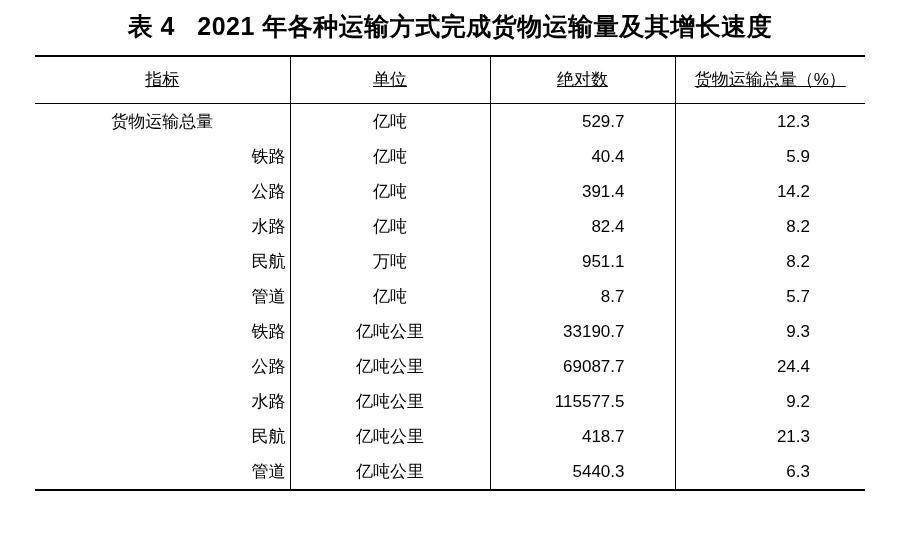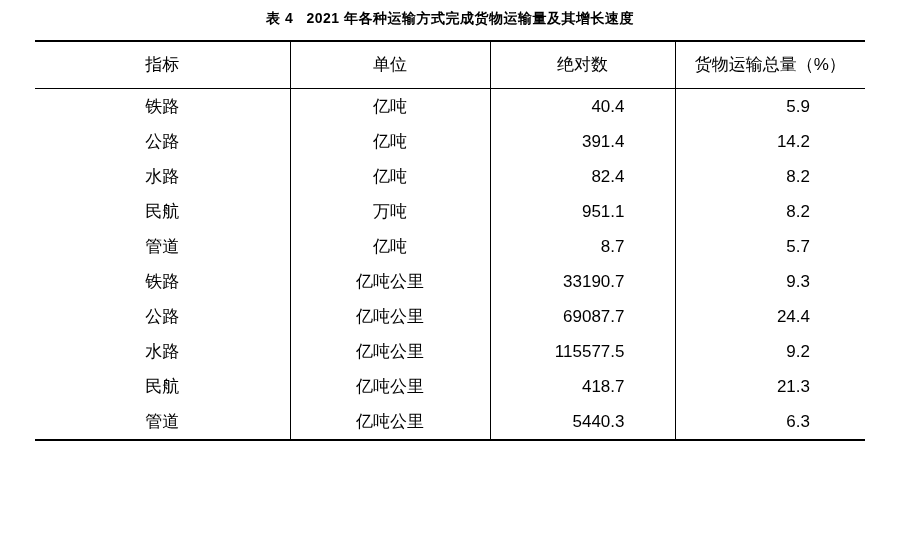--- a/index.html
+++ b/index.html
@@ -16,21 +16,21 @@
   }
   .page {
     position: relative;
     width: 900px;
     height: 545px;
     box-sizing: border-box;
   }
   .table-title {
     text-align: center;
     font-family: "Liberation Sans", "DejaVu Sans", sans-serif;
-    font-size: 14px;
+    font-size: 25px;
     font-weight: bold;
     letter-spacing: 0.5px;
     padding-top: 10px;
     padding-bottom: 12px;
     white-space: pre;
   }
   table.stat {
     border-collapse: collapse;
     margin: 0 auto;
     width: 830px;
@@ -41,37 +41,38 @@
   table.stat col.c-abs       { width: 185px; }
   table.stat col.c-growth    { width: 190px; }
 
   table.stat thead th {
     font-weight: normal;
     font-size: 17px;
     font-family: "Liberation Sans", "DejaVu Sans", sans-serif;
     padding: 11px 4px 12px 4px;
     border-left: 1px solid #000;
     border-right: 1px solid #000;
+    text-decoration: underline;
   }
   table.stat thead th:first-child { border-left: none; }
   table.stat thead th:last-child { border-right: none; }
 
   table.stat tbody td {
     font-size: 17px;
     font-family: "Liberation Sans", "DejaVu Sans", sans-serif;
     padding: 6px 4px 6px 4px;
     border-left: 1px solid #000;
     border-right: 1px solid #000;
     height: 22px;
   }
   table.stat tbody td:first-child { border-left: none; }
   table.stat tbody td:last-child { border-right: none; }
 
   .cell-indicator { text-align: center; }
-  .cell-indicator.indent { text-align: center; }
+  .cell-indicator.indent { text-align: right; }
   .cell-unit { text-align: center; }
   .cell-abs { text-align: right; padding-right: 50px !important; }
   .cell-growth { text-align: right; padding-right: 55px !important; }
   .hline {
     width: 830px;
     margin: 0 auto;
     height: 0;
   }
   .hline.thick { border-top: 2px solid #000; }
   .hline.thin  { border-top: 1px solid #000; }
@@ -105,20 +106,26 @@
   <div class="hline thin"></div>
 
   <table class="stat">
     <colgroup>
       <col class="c-indicator">
       <col class="c-unit">
       <col class="c-abs">
       <col class="c-growth">
     </colgroup>
     <tbody id="tbody">
+        <tr>
+          <td class="cell-indicator">货物运输总量</td>
+          <td class="cell-unit">亿吨</td>
+          <td class="cell-abs">529.7</td>
+          <td class="cell-growth">12.3</td>
+        </tr>
         <tr>
           <td class="cell-indicator indent">铁路</td>
           <td class="cell-unit">亿吨</td>
           <td class="cell-abs">40.4</td>
           <td class="cell-growth">5.9</td>
         </tr>
         <tr>
           <td class="cell-indicator indent">公路</td>
           <td class="cell-unit">亿吨</td>
           <td class="cell-abs">391.4</td>

